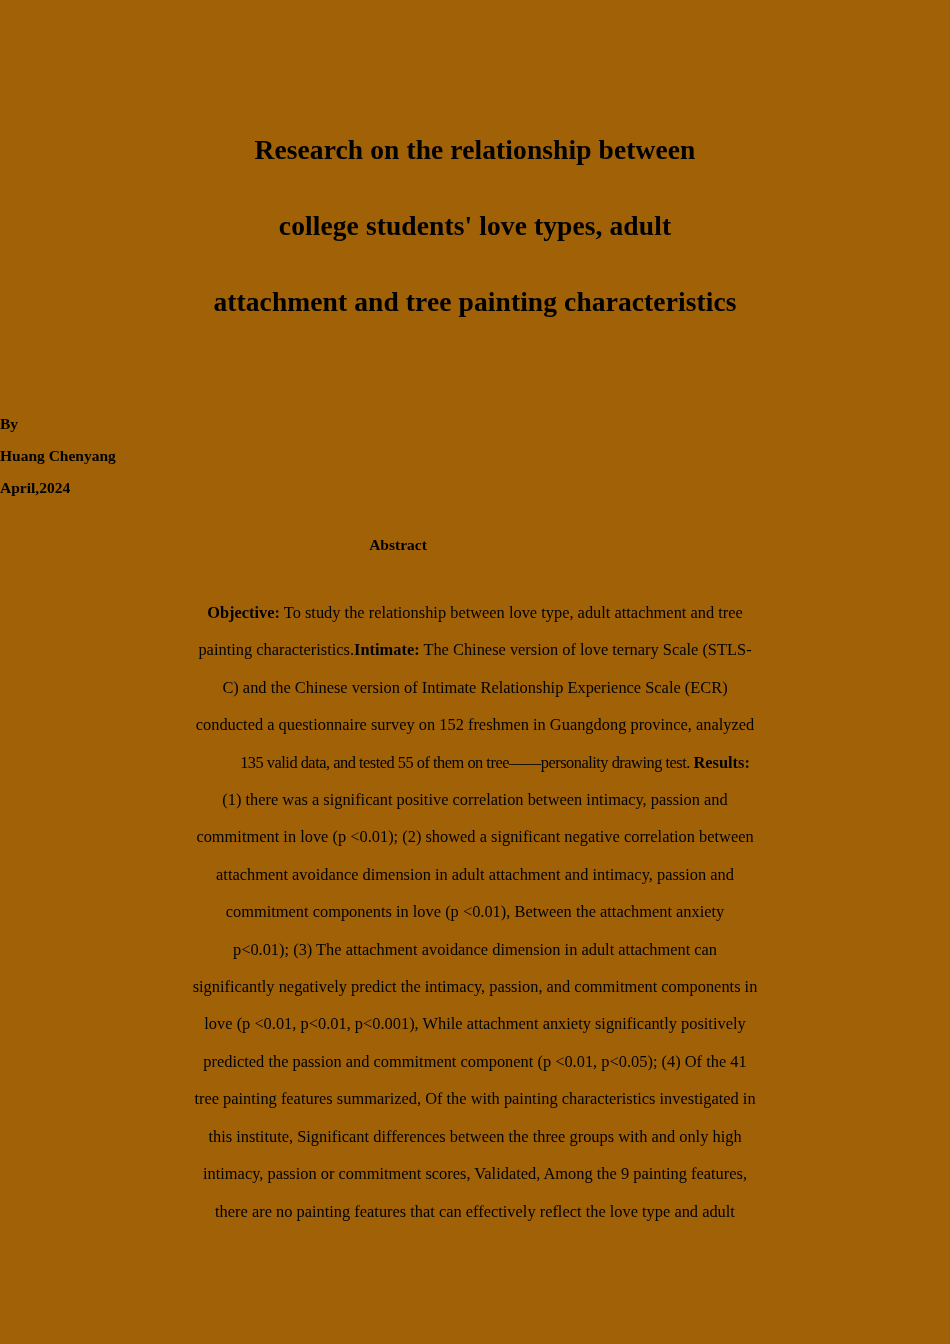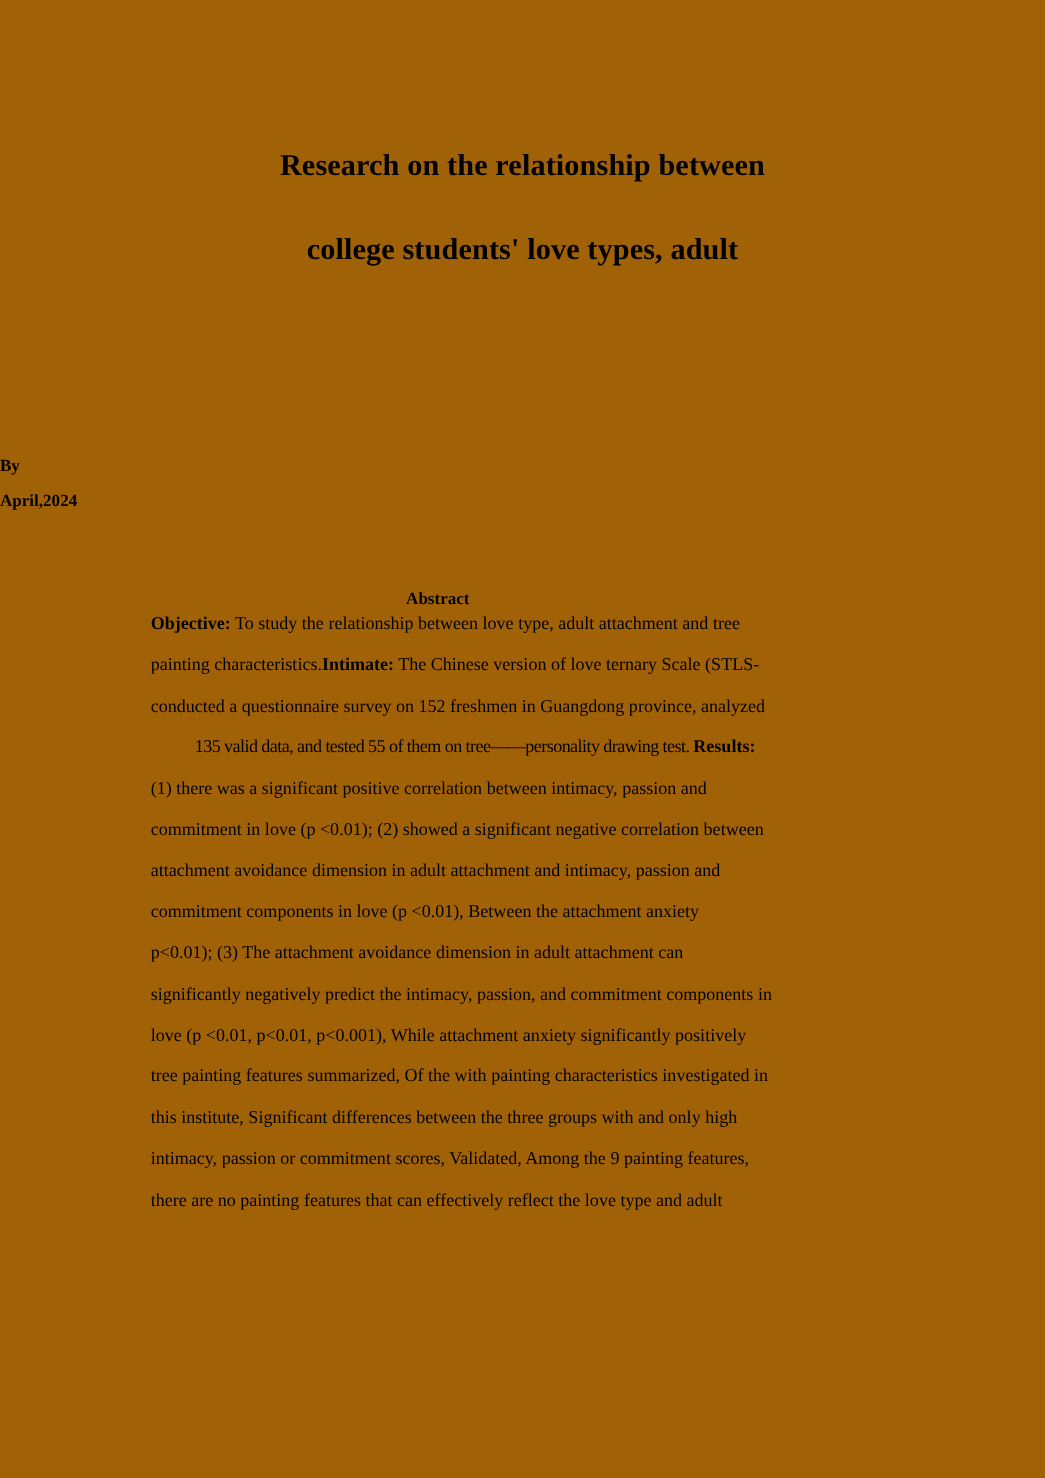--- a/index.html
+++ b/index.html
@@ -60,24 +60,24 @@
     width: 796px;
     text-align: center;
     font-size: 15.5px;
     font-weight: bold;
     line-height: 22px;
   }
 
   
   .abstract-body {
     position: absolute;
-    top: 548px;
+    top: 594px;
     left: 137px;
     width: 676px;
-    text-align: left;
+    text-align: center;
   }
   .abs-line {
     font-size: 16.4px;
     line-height: 37.4px;
     white-space: nowrap;
   }
   .abs-line b {
     font-weight: bold;
   }
   .emdash {
@@ -86,55 +86,59 @@
   }
 </style>
 </head>
 <body>
 
 <div class="page">
 
   <div class="title-block">
     <div class="title-line">Research on the relationship between</div>
     <div class="title-line">college students' love types, adult</div>
+    <div class="title-line">attachment and tree painting characteristics</div>
   </div>
 
   <div class="byline-block">
     <div class="byline-line">By</div>
+    <div class="byline-line">Huang Chenyang</div>
     <div class="byline-line">April,2024</div>
   </div>
 
   <div class="abstract-heading">Abstract</div>
 
   <div class="abstract-body">
 
     <div class="abs-line"><b>Objective:</b><span> To study the relationship between love type, adult attachment and tree</span></div>
 
     <div class="abs-line"><span>painting characteristics.</span><b>Intimate:</b><span> The Chinese version of love ternary Scale (STLS-</span></div>
 
+    <div class="abs-line">C) and the Chinese version of Intimate Relationship Experience Scale (ECR)</div>
 
     <div class="abs-line">conducted a questionnaire survey on 152 freshmen in Guangdong province, analyzed</div>
 
     <div class="abs-line"><span class="emdash">135 valid data, and tested 55 of them on tree——personality drawing test. </span><b>Results:</b><span></span></div>
 
     <div class="abs-line">(1) there was a significant positive correlation between intimacy, passion and</div>
 
     <div class="abs-line">commitment in love (p &lt;0.01); (2) showed a significant negative correlation between</div>
 
     <div class="abs-line">attachment avoidance dimension in adult attachment and intimacy, passion and</div>
 
     <div class="abs-line">commitment components in love (p &lt;0.01), Between the attachment anxiety</div>
 
 
     <div class="abs-line">p&lt;0.01); (3) The attachment avoidance dimension in adult attachment can</div>
 
     <div class="abs-line">significantly negatively predict the intimacy, passion, and commitment components in</div>
 
     <div class="abs-line">love (p &lt;0.01, p&lt;0.01, p&lt;0.001), While attachment anxiety significantly positively</div>
 
+    <div class="abs-line">predicted the passion and commitment component (p &lt;0.01, p&lt;0.05); (4) Of the 41</div>
 
     <div class="abs-line">tree painting features summarized, Of the with painting characteristics investigated in</div>
 
     <div class="abs-line">this institute, Significant differences between the three groups with and only high</div>
 
     <div class="abs-line">intimacy, passion or commitment scores, Validated, Among the 9 painting features,</div>
 
     <div class="abs-line">there are no painting features that can effectively reflect the love type and adult</div>
 
   </div>

